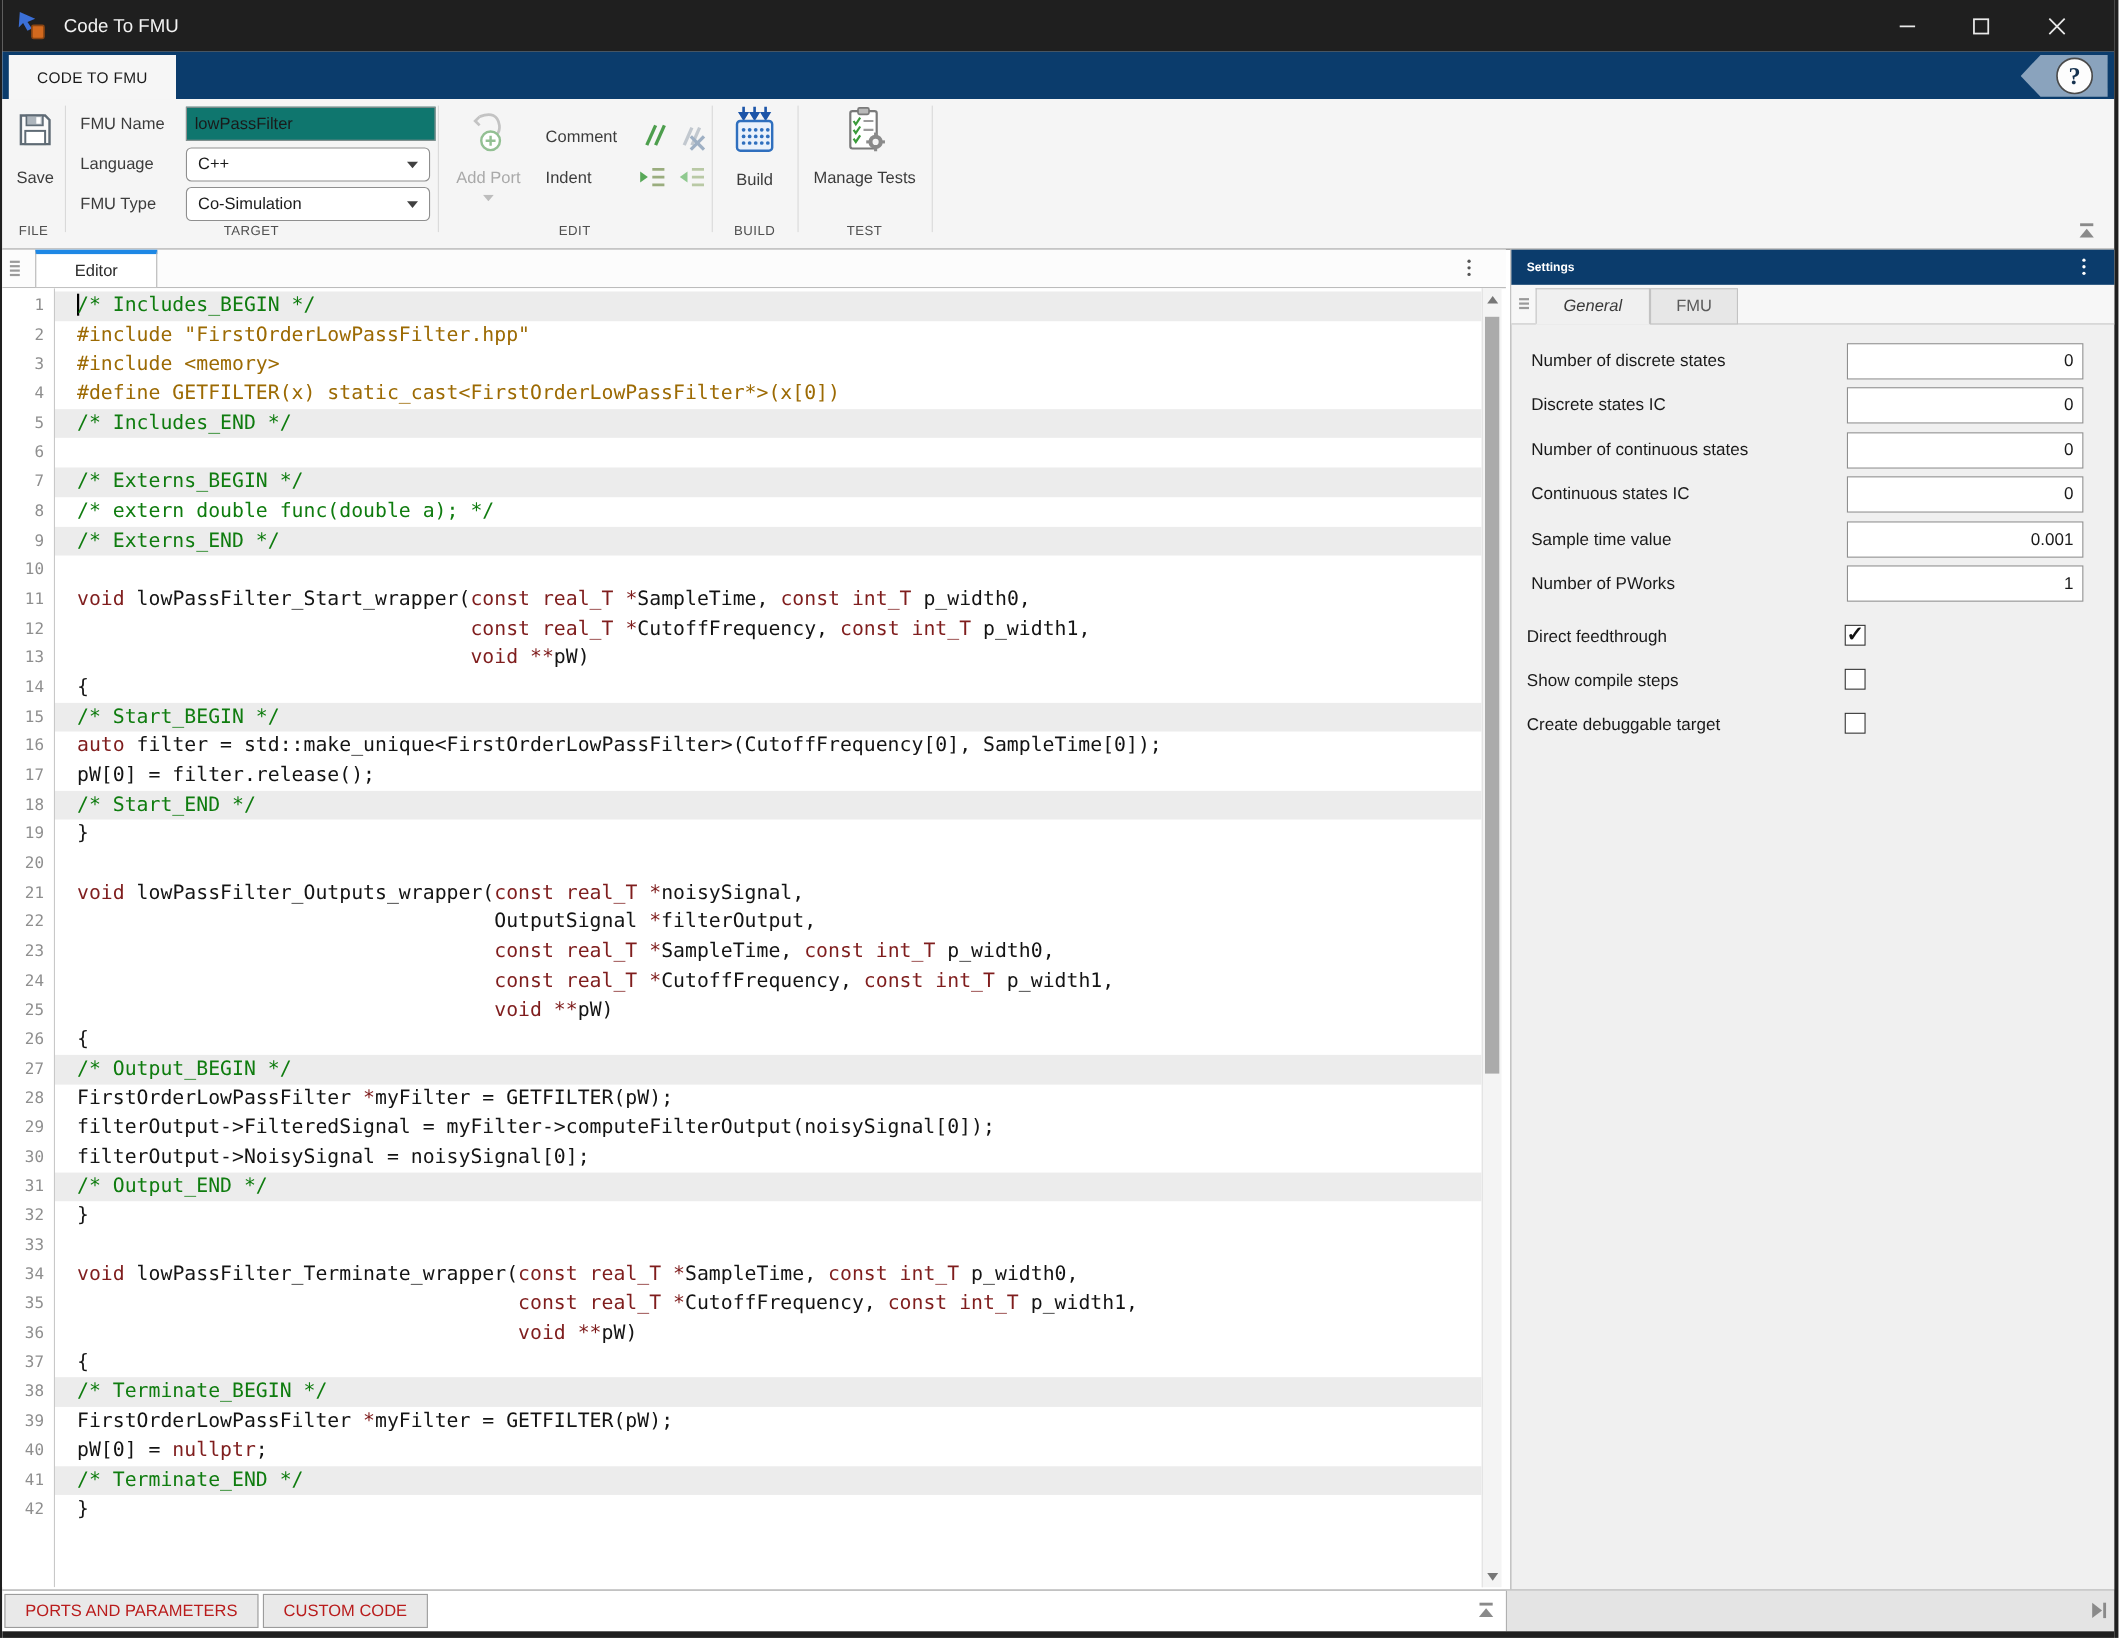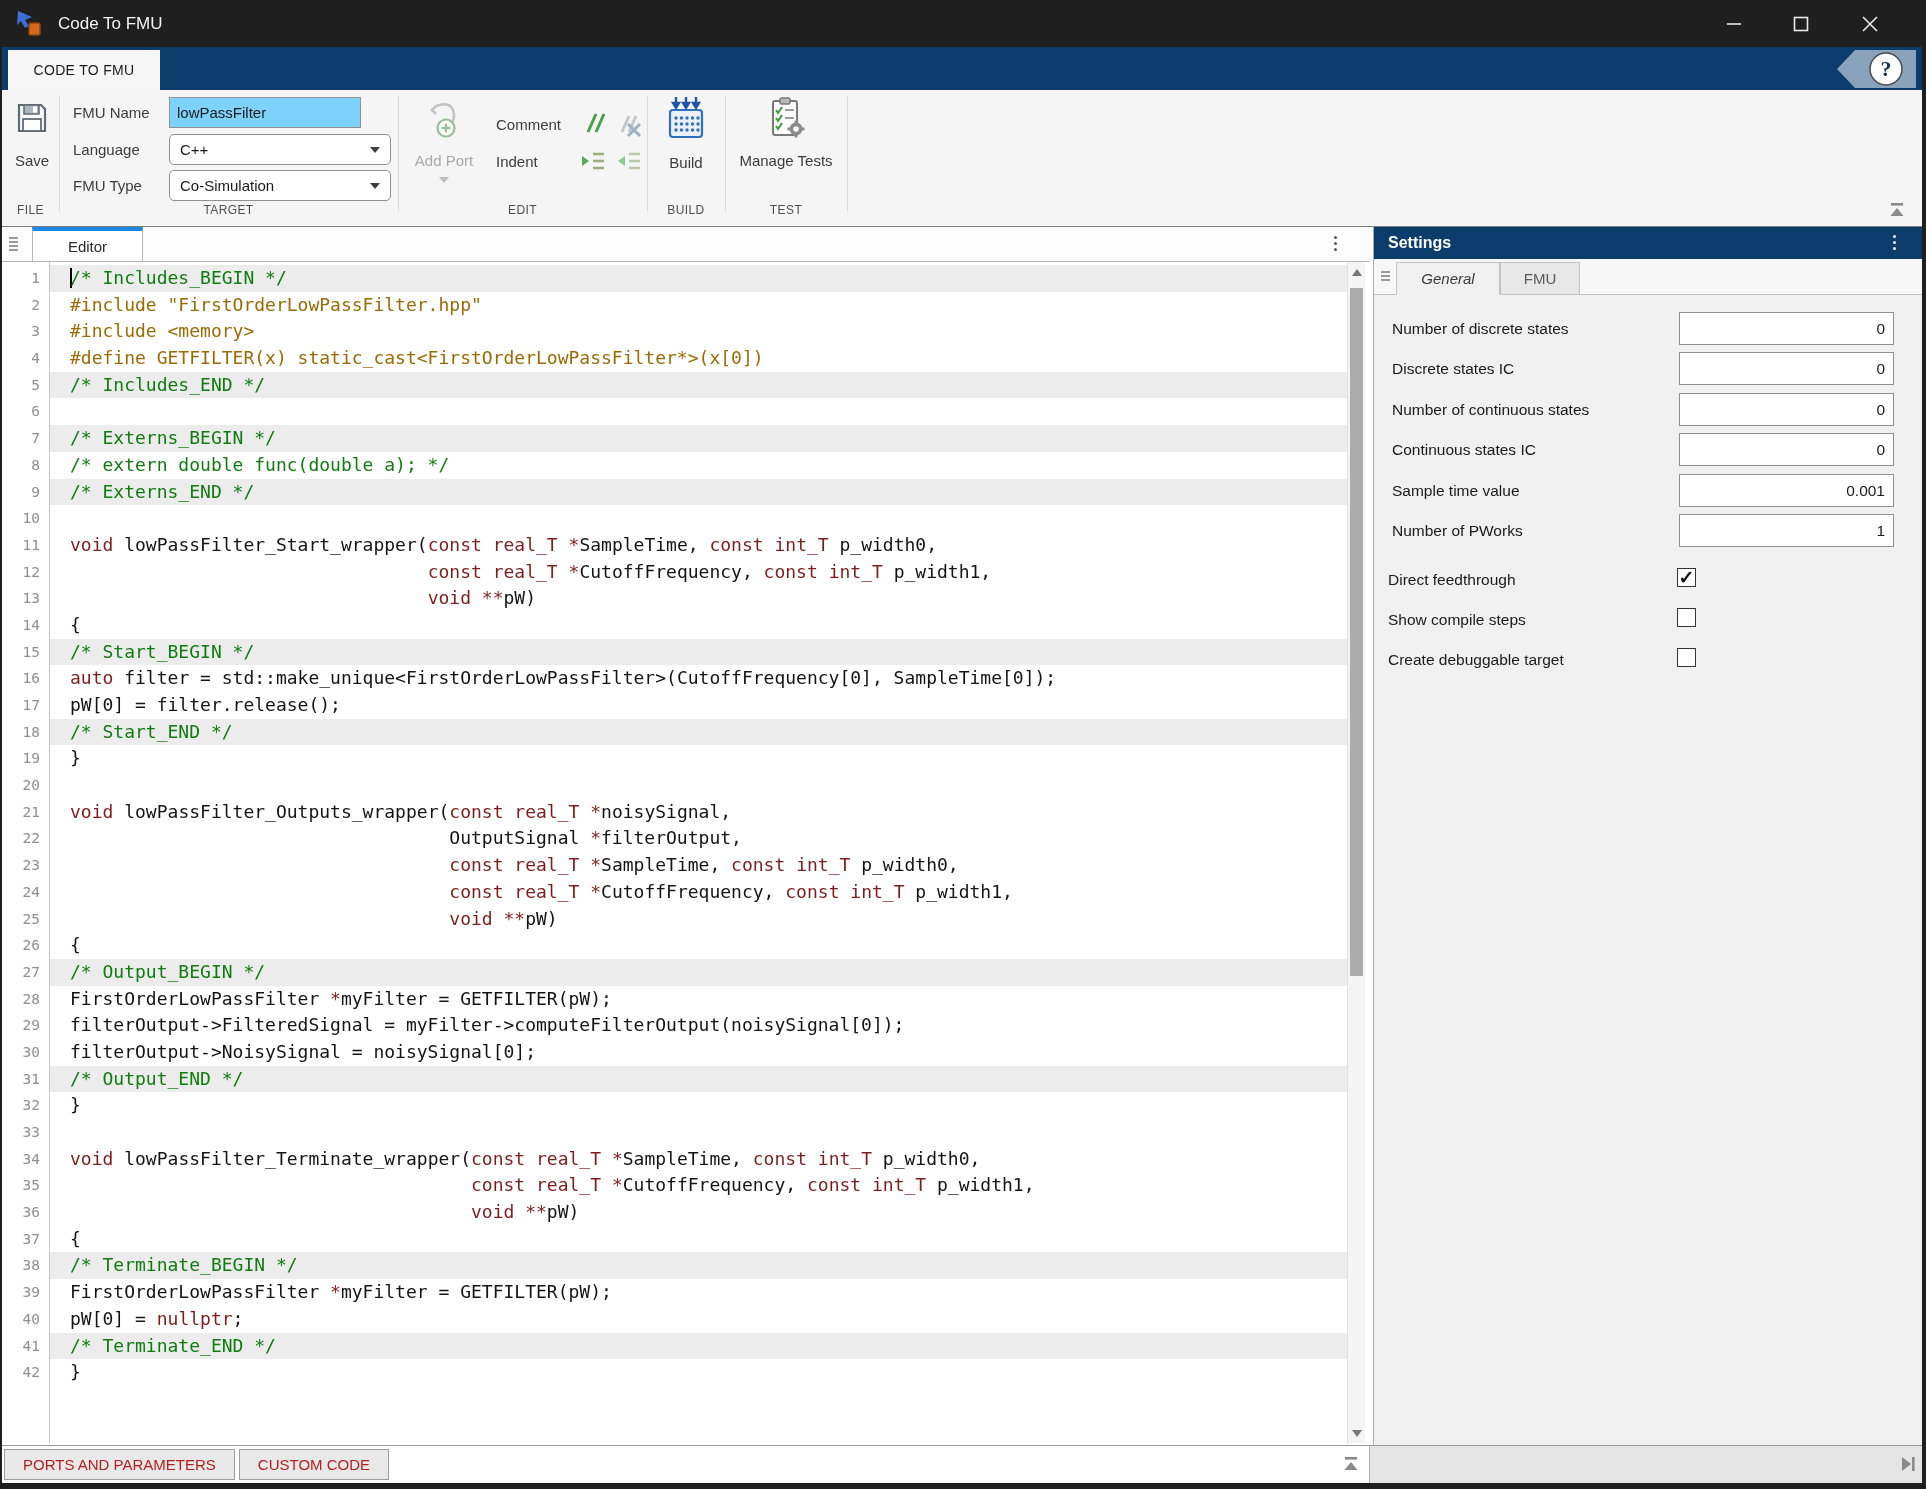--- a/index.html
+++ b/index.html
@@ -17,21 +17,21 @@
   .ribbon-tab{position:absolute;left:6px;top:3px;height:40px;width:152px;background:#f6f6f6;
       display:flex;align-items:center;justify-content:center;font-size:14px;color:#1a1a1a;letter-spacing:.3px;}
   .help-btn{position:absolute;right:5px;top:2px;width:80px;height:40px;}
   
   .toolbar{position:absolute;left:0;top:90px;width:100%;height:137px;background:#f5f5f5;border-bottom:1px solid #7e7e7e;box-sizing:border-box;}
   .tsep{position:absolute;top:6px;height:115px;width:1px;background:#d9d9d9;}
   .section-label{position:absolute;top:113px;font-size:12px;color:#4f4f4f;letter-spacing:.4px;text-align:center;}
   .tb-label{font-size:15px;color:#3c3c3c;}
   .tb-label.dis{color:#a9a9a9;}
   .field-label{position:absolute;font-size:15px;color:#3c3c3c;}
-  .tb-input{position:absolute;left:167px;width:192px;height:31px;border:1px solid #919191;background:#7dd3fc;
+  .tb-input{position:absolute;left:167px;width:227px;height:31px;border:1px solid #919191;background:#0f766e;
       font-size:15px;color:#1a1a1a;padding:0 7px;box-sizing:border-box;font-family:"Liberation Sans",sans-serif;outline:none;}
   .dd{position:absolute;left:167px;width:222px;height:31px;border:1px solid #8f8f8f;border-radius:5px;background:#fff;
       display:flex;align-items:center;font-size:15px;color:#1a1a1a;padding:0 10px;box-sizing:border-box;}
   .dd .caret{position:absolute;right:10px;width:0;height:0;border-left:5px solid transparent;border-right:5px solid transparent;border-top:6px solid #404040;}
   .collapse-icon{position:absolute;}
   
   .editor-pane{position:absolute;left:0;top:227px;width:1367px;height:1218px;background:#fff;}
   .tabstrip{position:absolute;left:0;top:0;width:100%;height:35px;background:#fcfcfc;border-bottom:1px solid #b5b5b5;box-sizing:border-box;}
   .grip{display:flex;flex-direction:column;gap:2px;}
   .grip i{display:block;width:9px;height:2px;background:#9a9a9a;}
@@ -50,21 +50,21 @@
   .tok-p{color:#141414;} .tok-k{color:#7f1d1d;} .tok-c{color:#0f7c0f;} .tok-d{color:#9c6a03;}
   .caret-bar{display:inline-block;width:2px;height:20px;background:#000;vertical-align:-4px;margin-right:-2px;}
   .vscroll{position:absolute;left:1345px;top:35px;width:18px;height:1181px;background:#f4f4f4;border-left:1px solid #e0e0e0;box-sizing:border-box;}
   .sarrow{position:absolute;left:0;width:18px;height:20px;display:flex;align-items:center;justify-content:center;}
   .tri-up{width:0;height:0;border-left:5px solid transparent;border-right:5px solid transparent;border-bottom:7px solid #777;}
   .tri-down{width:0;height:0;border-left:5px solid transparent;border-right:5px solid transparent;border-top:7px solid #777;}
   .sthumb{position:absolute;left:2px;width:13px;background:#ababab;}
   
   .settings-pane{position:absolute;left:1371px;top:227px;width:551px;height:1218px;background:#f0f0f0;border-left:1px solid #b0b0b0;box-sizing:border-box;}
   .settings-header{position:absolute;left:0;top:0;width:100%;height:32px;background:#0b3c6c;display:flex;align-items:center;}
-  .settings-title{color:#fff;font-size:16px;font-weight:bold;margin-left:14px;}
+  .settings-title{color:#fff;font-size:11px;font-weight:bold;margin-left:14px;}
   .settings-tabstrip{position:absolute;left:0;top:32px;width:100%;height:36px;background:#f7f7f7;border-bottom:1px solid #c3c3c3;box-sizing:border-box;}
   .s-tab{position:absolute;top:3px;height:33px;display:flex;align-items:center;justify-content:center;
       font-size:15px;color:#5a5a5a;background:#e7e7e7;border:1px solid #c3c3c3;box-sizing:border-box;}
   .s-tab.sel{background:#f0f0f0;border-bottom:1px solid #f0f0f0;color:#3a3a3a;}
   .s-row{position:absolute;left:18px;right:0;height:33px;}
   .s-row .lbl{position:absolute;left:0;top:0;height:33px;line-height:33px;font-size:15.5px;color:#1a1a1a;}
   .s-row .val{position:absolute;left:287px;width:215px;height:33px;border:1px solid #8f8f8f;background:#fff;box-sizing:border-box;
       font-size:15.5px;color:#1a1a1a;text-align:right;line-height:31px;padding-right:8px;}
   .cb-row{position:absolute;left:14px;right:0;height:19px;}
   .cb-row .lbl{position:absolute;left:0;top:-7px;height:33px;line-height:33px;font-size:15.5px;color:#1a1a1a;}

